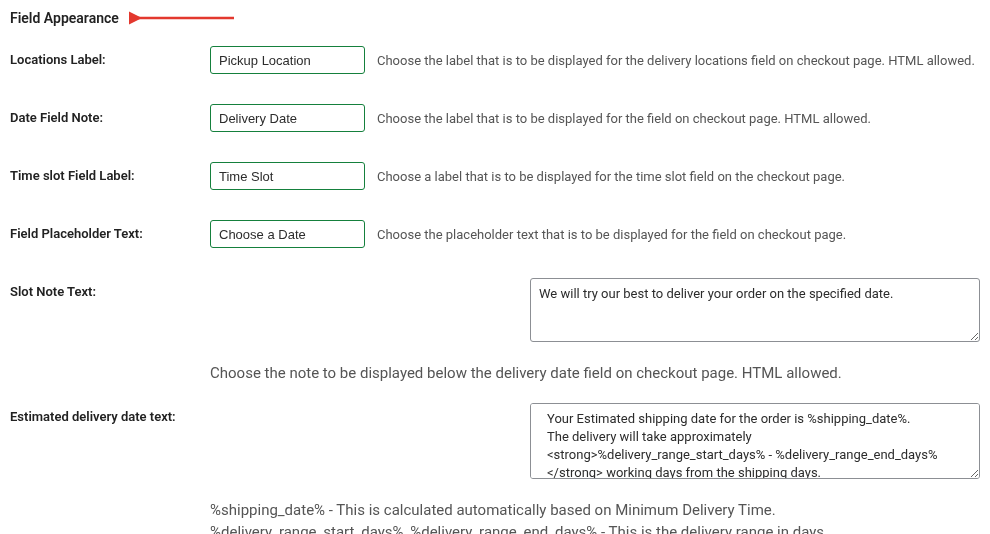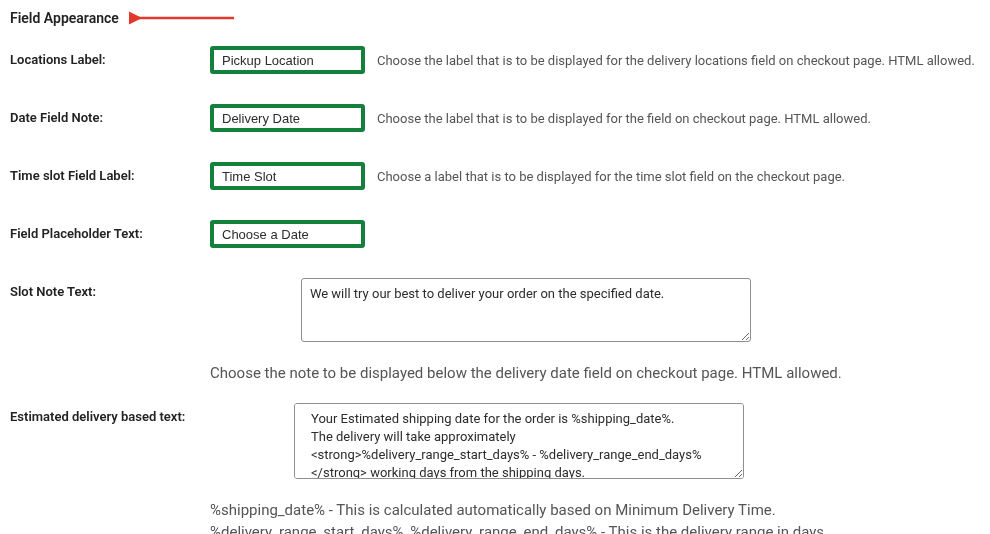--- a/index.html
+++ b/index.html
@@ -50,21 +50,21 @@
       padding-top: 6px;
     }
     .input-col {
       display: flex;
       align-items: center;
       flex-wrap: wrap;
       gap: 12px;
     }
     .text-input {
       width: 155px;
-      border: 4px solid #15803d;
+      border: 1px solid #15803d;
       border-radius: 3px;
       padding: 3px 8px;
       font-size: 13px;
       color: #2c2c2c;
       height: 28px;
       background: #fff;
     }
     .textarea-input {
       width: 450px;
       height: 64px;
@@ -89,21 +89,22 @@
     .note-below {
       display: block;
       width: 100%;
       font-size: 15px;
       color: #555;
       margin-top: 8px;
       line-height: 1.5;
     }
     .stacked-col {
       display: flex;
-      flex-direction: column;
+      flex-direction: row;
+      justify-content: flex-end;
     }
   </style>
 </head>
 <body>
 
 <div class="section-header">
   <h3 class="section-title">Field Appearance</h3>
   <div class="arrow-container">
     <svg width="110" height="16" viewBox="0 0 110 16">
       <defs>
@@ -139,33 +140,34 @@
     <div class="input-col">
       <input type="text" class="text-input" value="Time Slot" style="">
       <span class="desc-text">Choose a label that is to be displayed for the time slot field on the checkout page.</span>
     </div>
   </div>
 
   <div class="form-row">
     <div class="label-col">Field Placeholder Text:</div>
     <div class="input-col">
       <input type="text" class="text-input" value="Choose a Date" style="">
+      <span class="desc-text">Choose the placeholder text that is to be displayed for the field on checkout page.</span>
     </div>
   </div>
 
   <div class="form-row tall">
     <div class="label-col">Slot Note Text:</div>
     <div class="input-col stacked-col">
       <textarea class="textarea-input" style="">We will try our best to deliver your order on the specified date.</textarea>
       <span class="note-below">Choose the note to be displayed below the delivery date field on checkout page. HTML allowed.</span>
     </div>
   </div>
 
   <div class="form-row tall">
-    <div class="label-col">Estimated delivery based text:</div>
+    <div class="label-col">Estimated delivery date text:</div>
     <div class="input-col stacked-col">
       <textarea class="textarea-input tall" style="">Your Estimated shipping date for the order is %shipping_date%.
 The delivery will take approximately &lt;strong&gt;%delivery_range_start_days% - %delivery_range_end_days%&lt;/strong&gt; working days from the shipping days.</textarea>
       <span class="note-below" style="white-space: pre-line;">%shipping_date% - This is calculated automatically based on Minimum Delivery Time.
 %delivery_range_start_days%, %delivery_range_end_days% - This is the delivery range in days.</span>
     </div>
   </div>
 
 </div>
 

